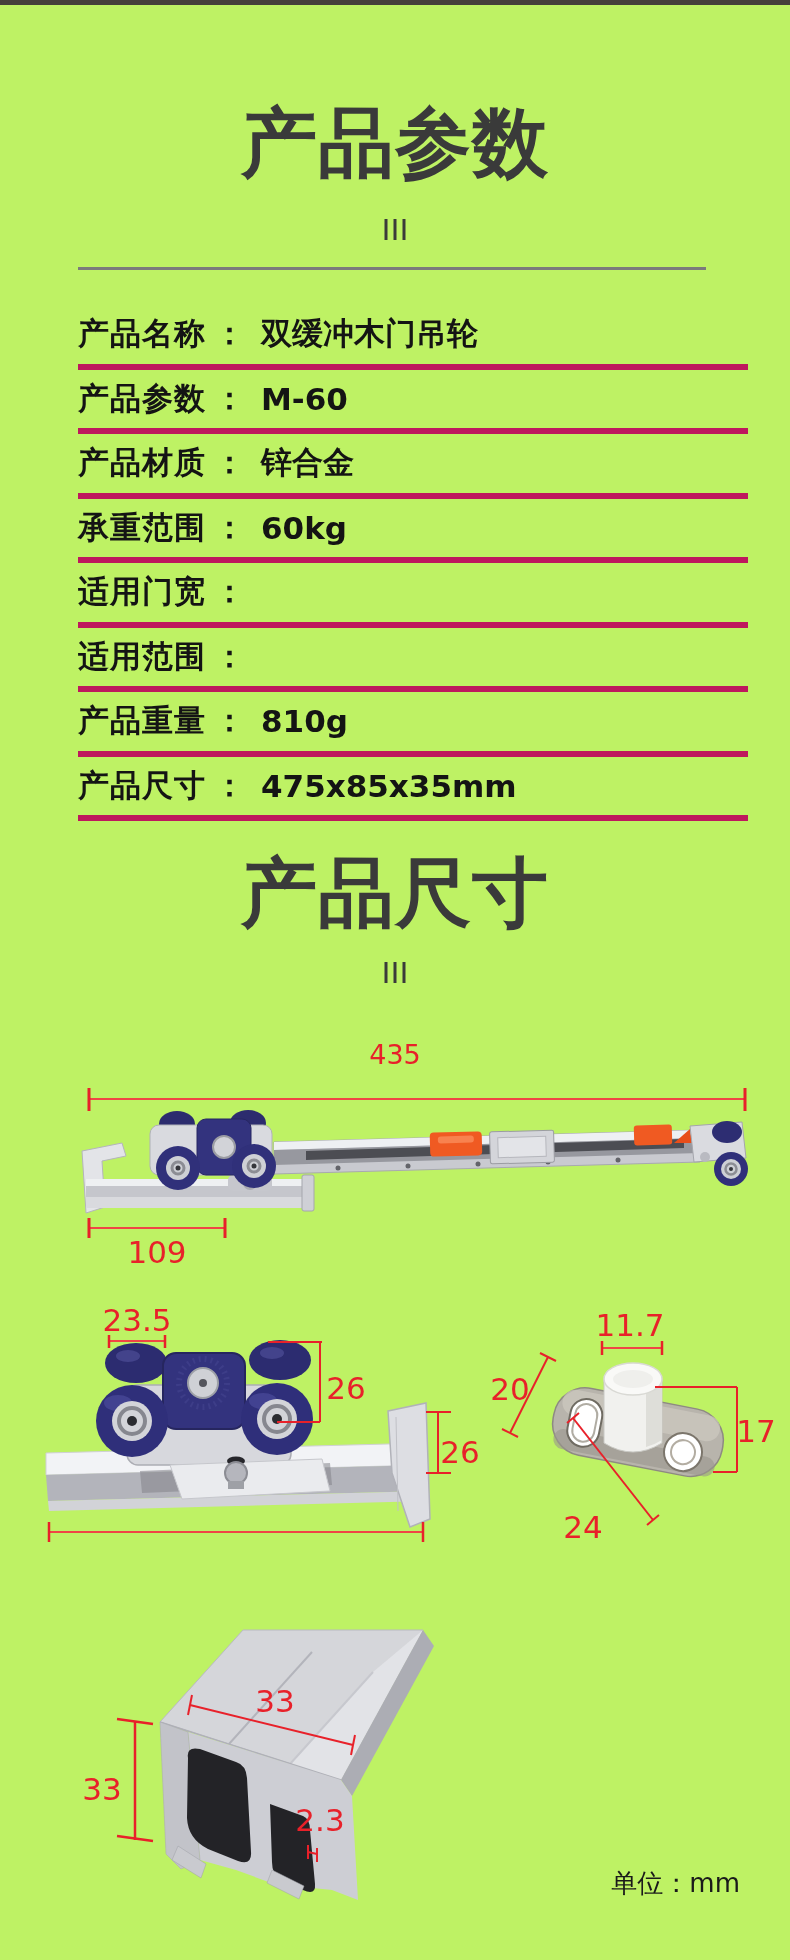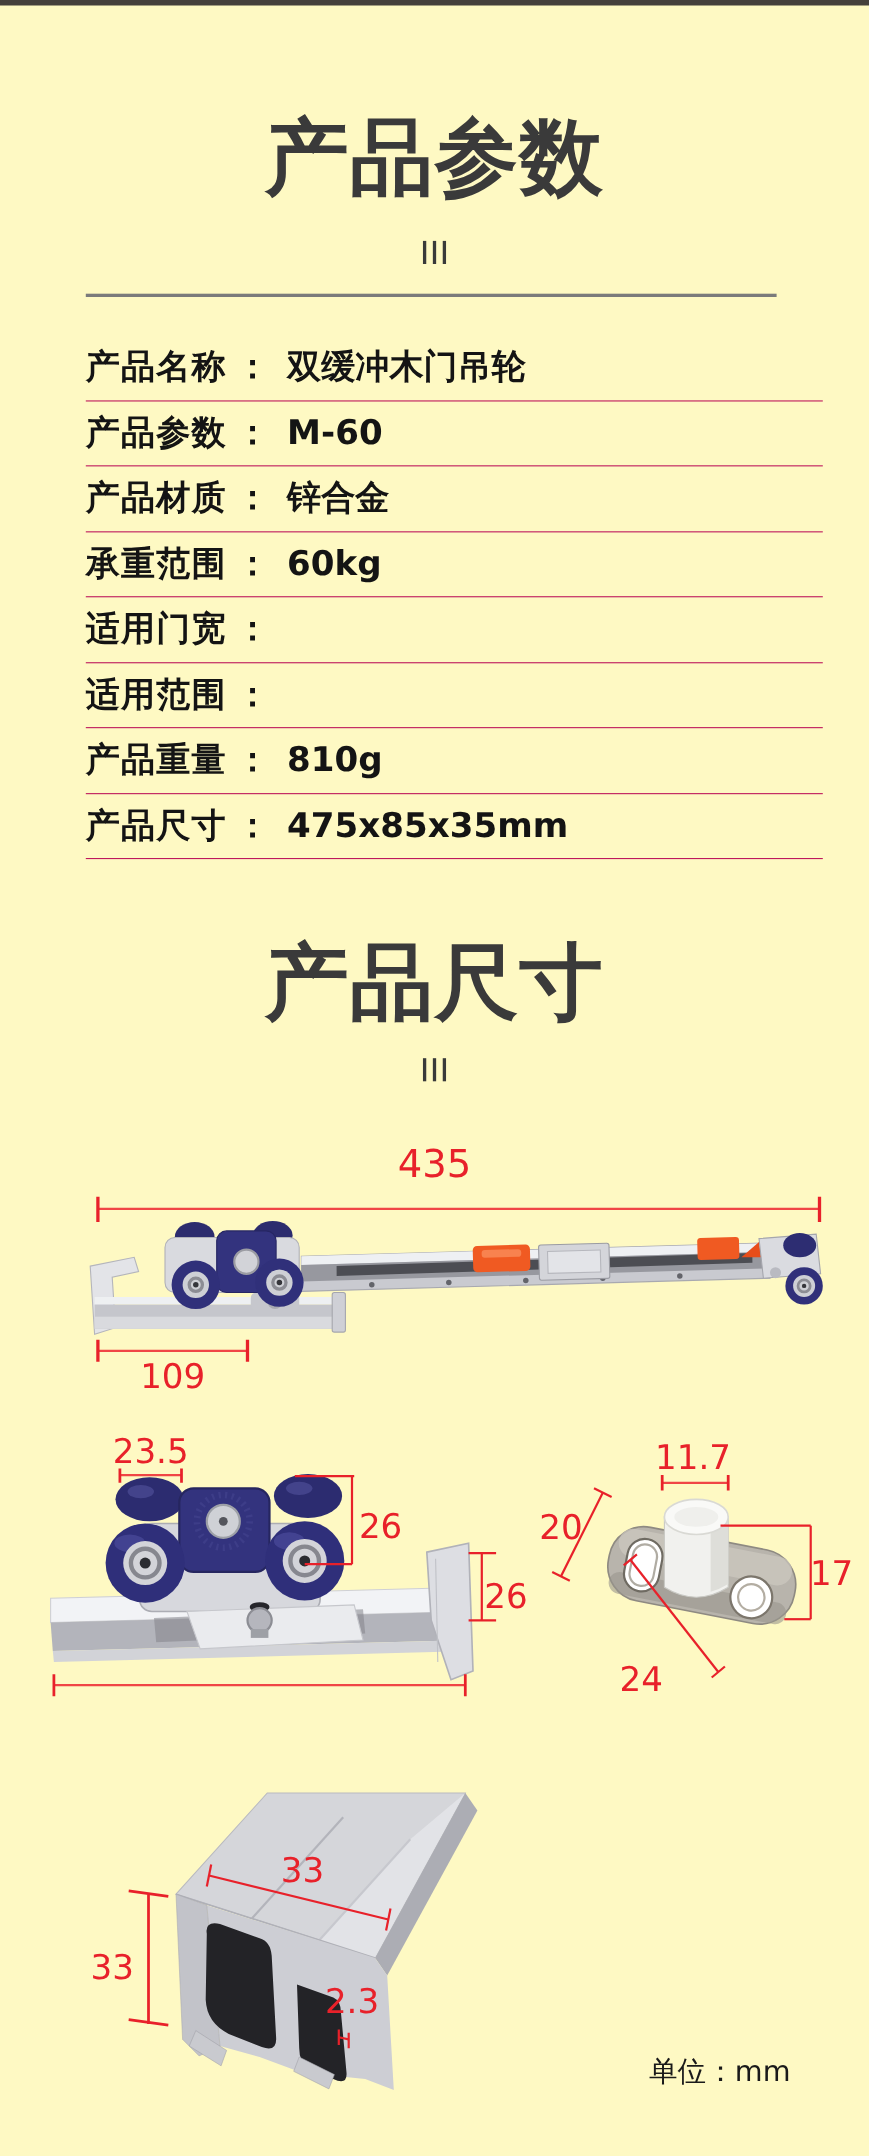--- a/index.html
+++ b/index.html
@@ -1,32 +1,32 @@
 <!DOCTYPE html>
 <html><head>
 <meta charset="utf-8">
 <style>
   html,body{margin:0;padding:0;background:#fff;}
-  #page{position:relative;width:790px;height:1960px;background:#fef9c3;overflow:hidden;
+  #page{position:relative;width:790px;height:1960px;background:#bef264;overflow:hidden;
         font-family:"DejaVu Sans","Liberation Sans",sans-serif;}
   .top-strip{position:absolute;left:0;top:0;width:790px;height:5px;background:#45403b;}
   .big-title{position:absolute;left:0;width:790px;text-align:center;height:90px;line-height:90px;
              font-size:76px;font-weight:700;color:#3a3a3a;letter-spacing:1px;}
   .bars{position:absolute;left:50%;transform:translateX(-50%);display:flex;gap:6px;}
   .bars span{width:3px;height:21px;background:#3a3a3a;display:block;}
   .gray-rule{position:absolute;left:78px;top:267px;width:628px;height:3px;background:#7b7b7b;}
   .spec-table{position:absolute;left:78px;top:305px;width:670px;}
-  .spec-row{height:58.5px;display:flex;align-items:center;border-bottom:1px solid #be185d;
+  .spec-row{height:58.5px;display:flex;align-items:center;border-bottom:6px solid #be185d;
             font-size:31px;font-weight:700;color:#141414;white-space:nowrap;}
   .spec-label{width:128px;letter-spacing:1px;}
   .spec-colon{margin-left:8px;margin-right:16px;}
   .dim-label{position:absolute;color:#e8212a;font-size:31px;line-height:1.1;text-align:center;z-index:5;}
-  .dim-label.lg{font-size:35px;}
+  .dim-label.lg{font-size:27px;}
   svg{position:absolute;}
-  .unit-note{position:absolute;top:1866px;left:590px;width:150px;font-size:26px;color:#1a1a1a;text-align:left;}
+  .unit-note{position:absolute;top:1866px;left:590px;width:150px;font-size:26px;color:#1a1a1a;text-align:right;}
 </style>
 </head>
 <body>
 
 <div id="page">
   <div class="top-strip"></div>
 
   <div class="big-title" style="top:98px;">产品参数</div>
   <div class="bars" style="top:219px;">
     <span></span>

